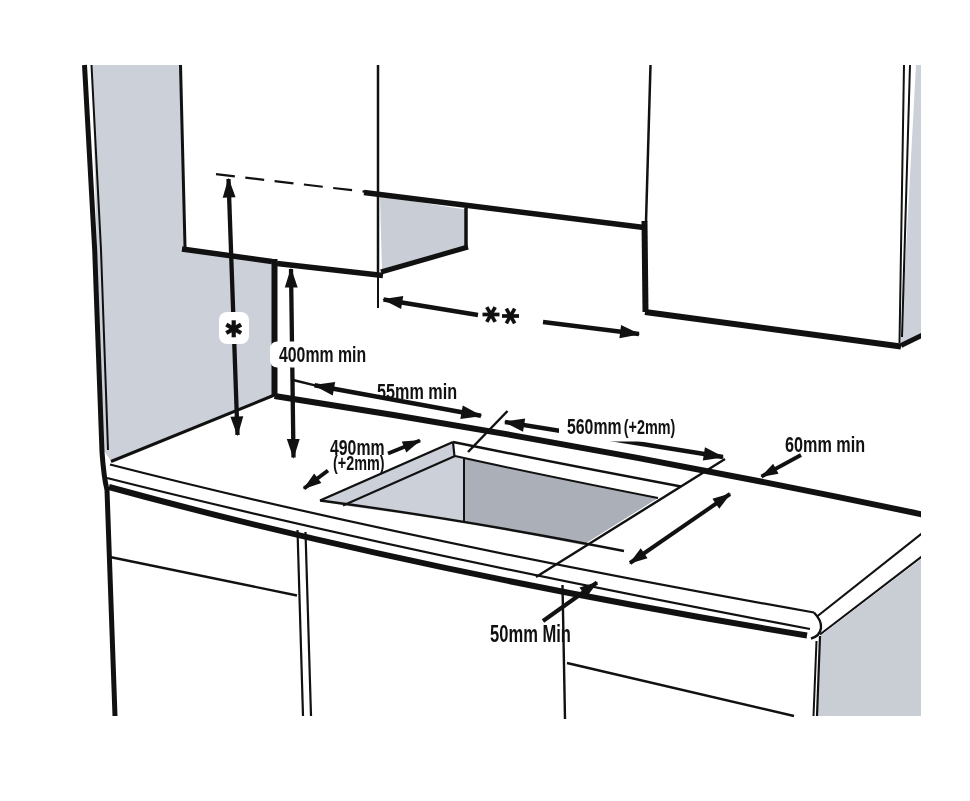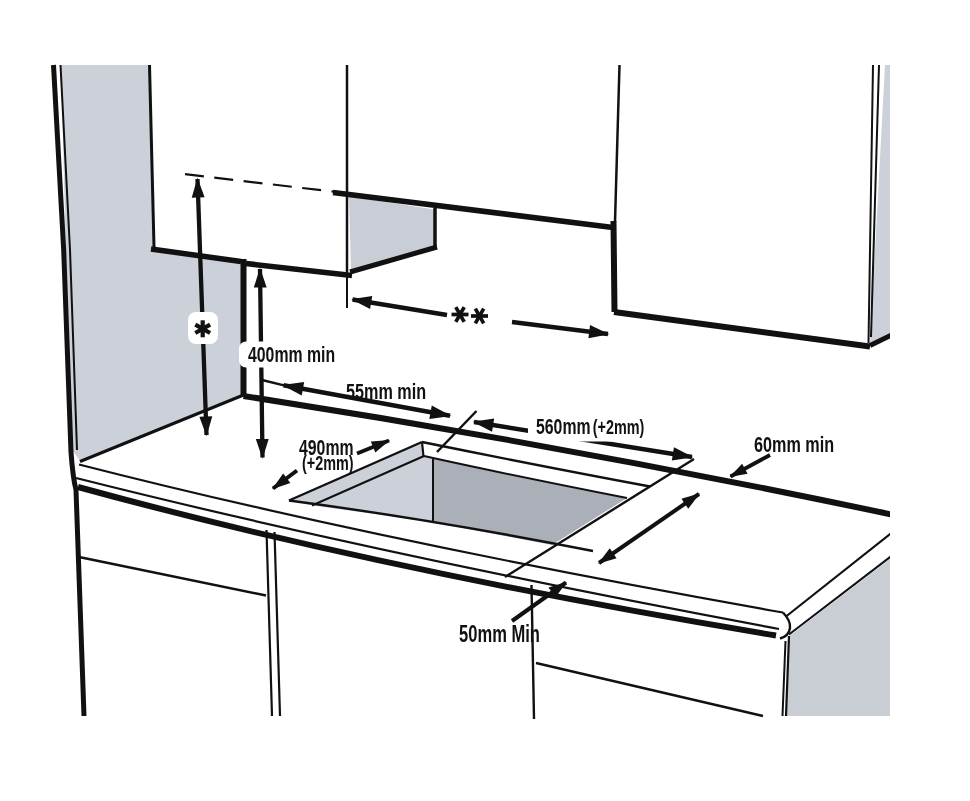--- a/index.html
+++ b/index.html
@@ -1,16 +1,16 @@
 <!DOCTYPE html>
 <html><head>
 <meta charset="utf-8">
 <style>
   html,body{margin:0;padding:0;background:#ffffff;}
-  .wrap{width:890px;height:801px;position:relative;overflow:hidden;background:#fff;}
+  .wrap{width:890px;height:801px;position:relative;overflow:hidden;background:#fff;margin-left:31px;}
   text{font-family:"Liberation Sans",sans-serif;font-weight:bold;fill:#111;}
 </style>
 </head>
 <body>
 <div class="wrap">
 <svg width="970" height="801" viewBox="0 0 970 801">
 <defs>
   <marker id="ah" orient="auto-start-reverse" markerWidth="5.2" markerHeight="3.5" refX="4.3" refY="1.5" overflow="visible">
     <path d="M0,0 L4.6,1.5 L0,3 Z" fill="#111"></path>
   </marker>

